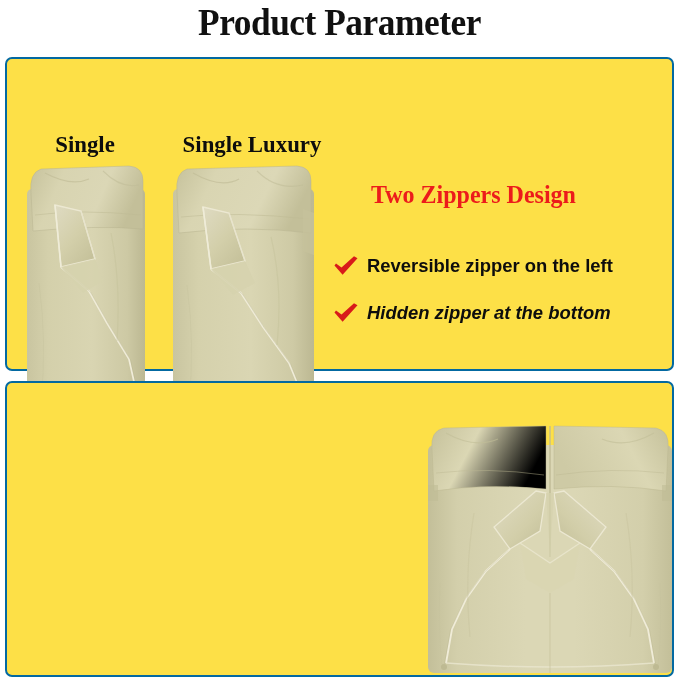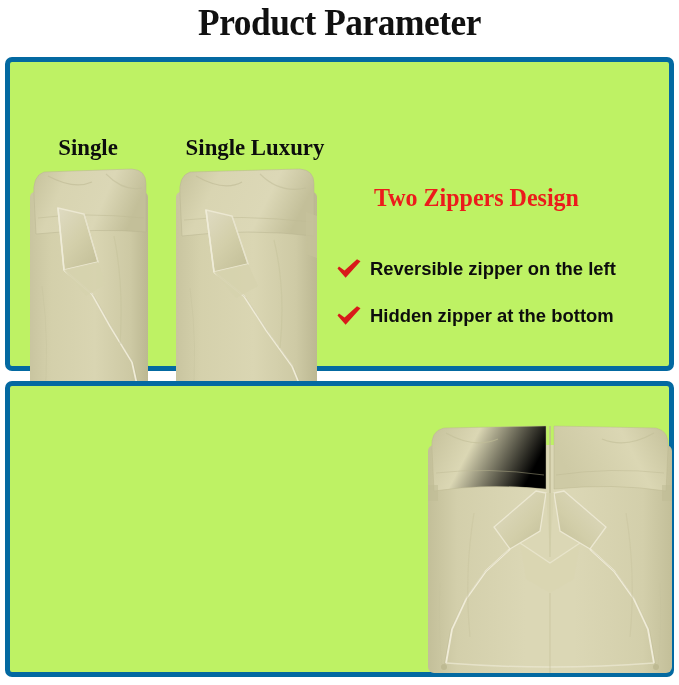--- a/index.html
+++ b/index.html
@@ -27,23 +27,23 @@
     font-size: 38px;
     line-height: 40px;
     letter-spacing: -0.5px;
     color: #111111;
     transform: scaleX(0.93);
   }
 
   
   .panel {
     position: absolute;
-    border: 5px solid #0369a1;
+    border: 2px solid #0369a1;
     border-radius: 7px;
-    background: #bef264;
+    background: #fde047;
     box-sizing: border-box;
     padding-left: 29px;
   }
   .panel-top {
     left: 5px;
     top: 57px;
     width: 669px;
     height: 314px;
   }
   .panel-bottom {
@@ -102,21 +102,21 @@
   }
   .check-icon {
     width: 26px;
     height: 22px;
     flex: 0 0 26px;
     margin-right: 8px;
     display: block;
   }
 
   #feat-top-1    { left: 326px; top: 196px; }
-  #feat-top-2    { left: 326px; top: 243px; }
+  #feat-top-2    { left: 326px; top: 243px; font-style: italic; }
 
   
   .bed {
     position: absolute;
     overflow: hidden;
   }
   #bed-single { left: 18px;  top: 104px; width: 122px; height: 264px; }
   #bed-luxury { left: 164px; top: 104px; width: 145px; height: 264px; }
   #bed-double { left: 424px; top: 423px; width: 252px; height: 252px; }
   .bed svg { display: block; width: 100%; height: 100%; }

